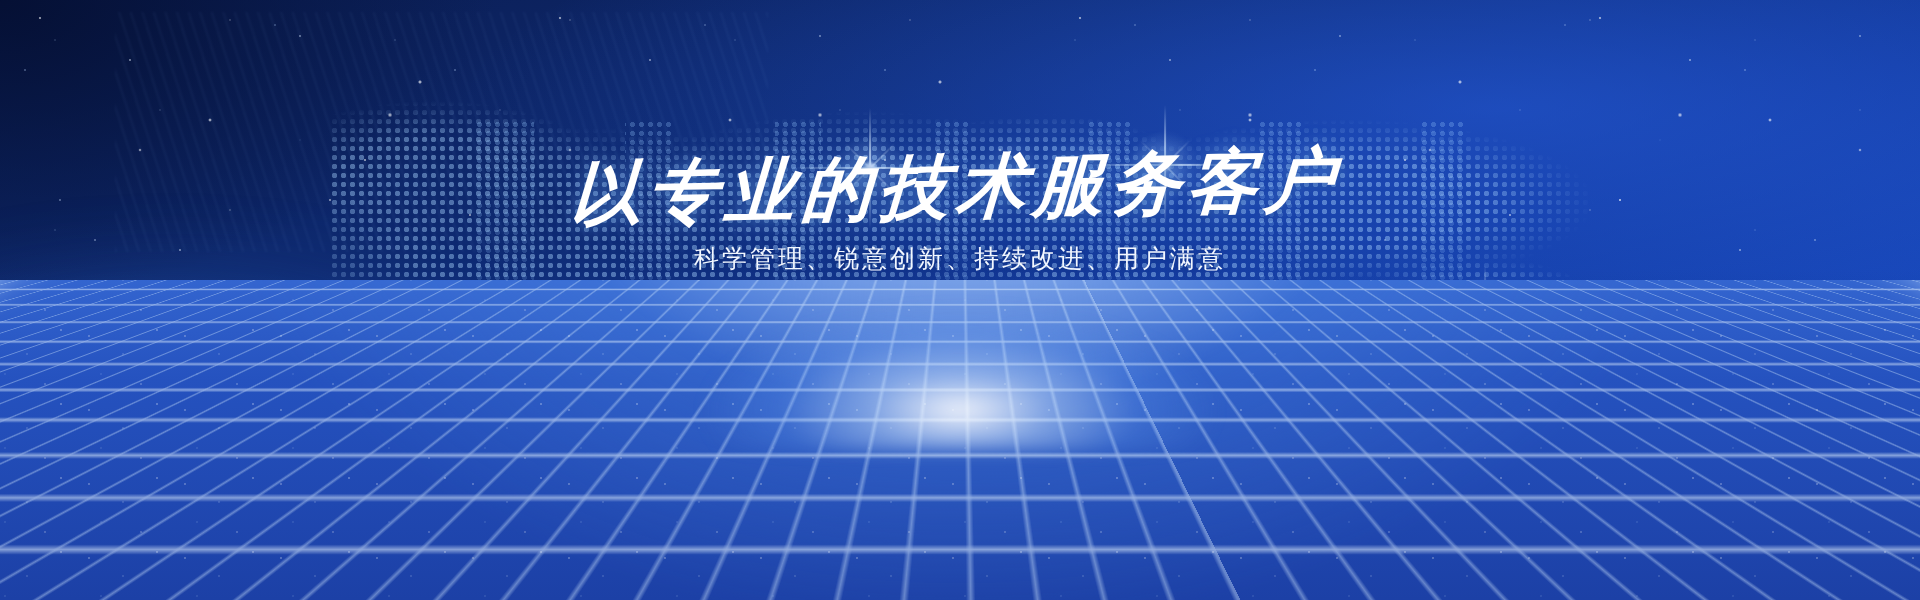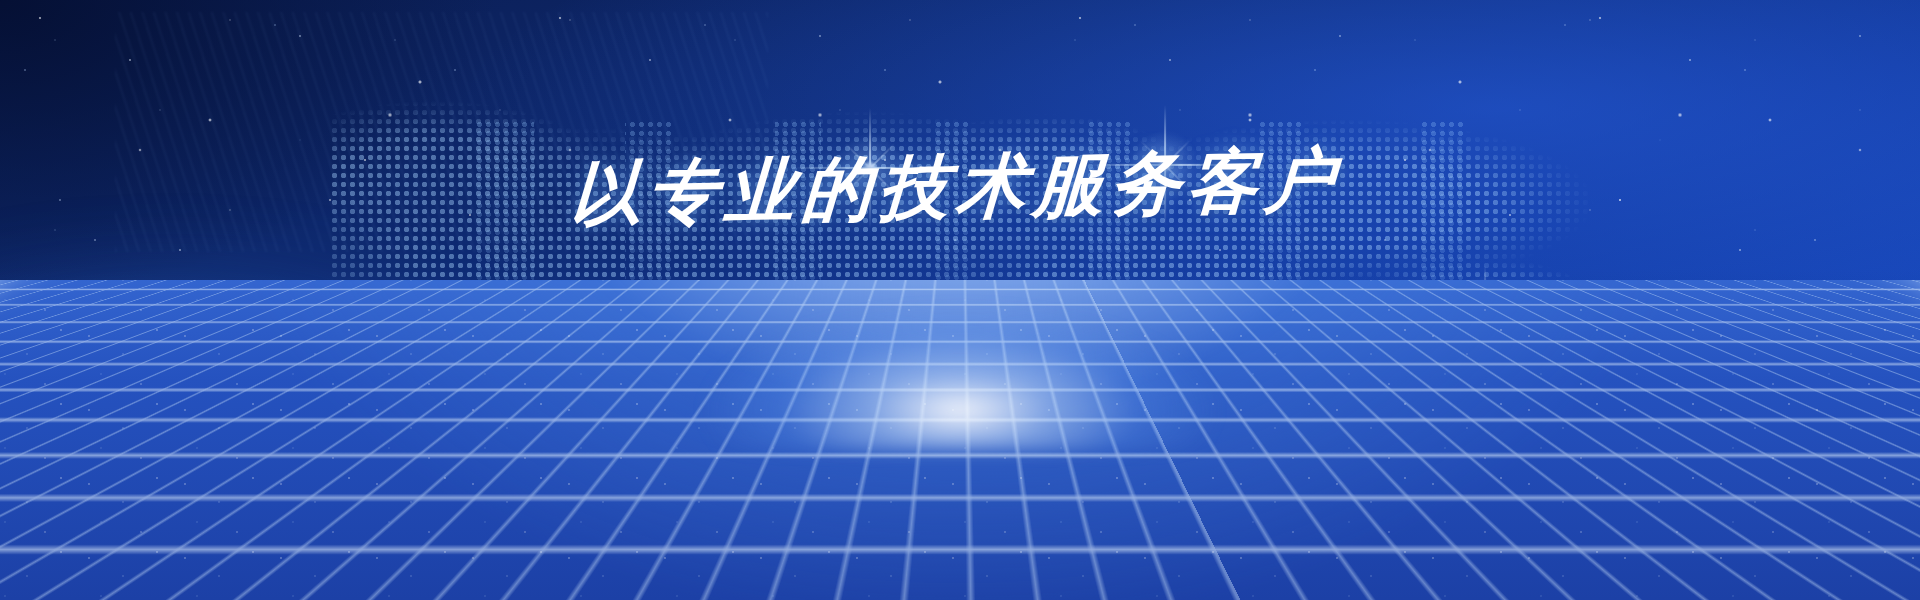--- a/index.html
+++ b/index.html
@@ -293,15 +293,16 @@
   <div class="earth-wrap">
     <div class="earth"></div>
     <div class="city-grid"></div>
     <div class="city-speckle"></div>
     <div class="earth-rim"></div>
     <div class="earth-glow"></div>
   </div>
 
   <div class="content">
     <h1 class="headline">以专业的技术服务客户</h1>
+    <p class="subline">科学管理、锐意创新、持续改进、用户满意</p>
   </div>
 
 </div>
 
 </body></html>

